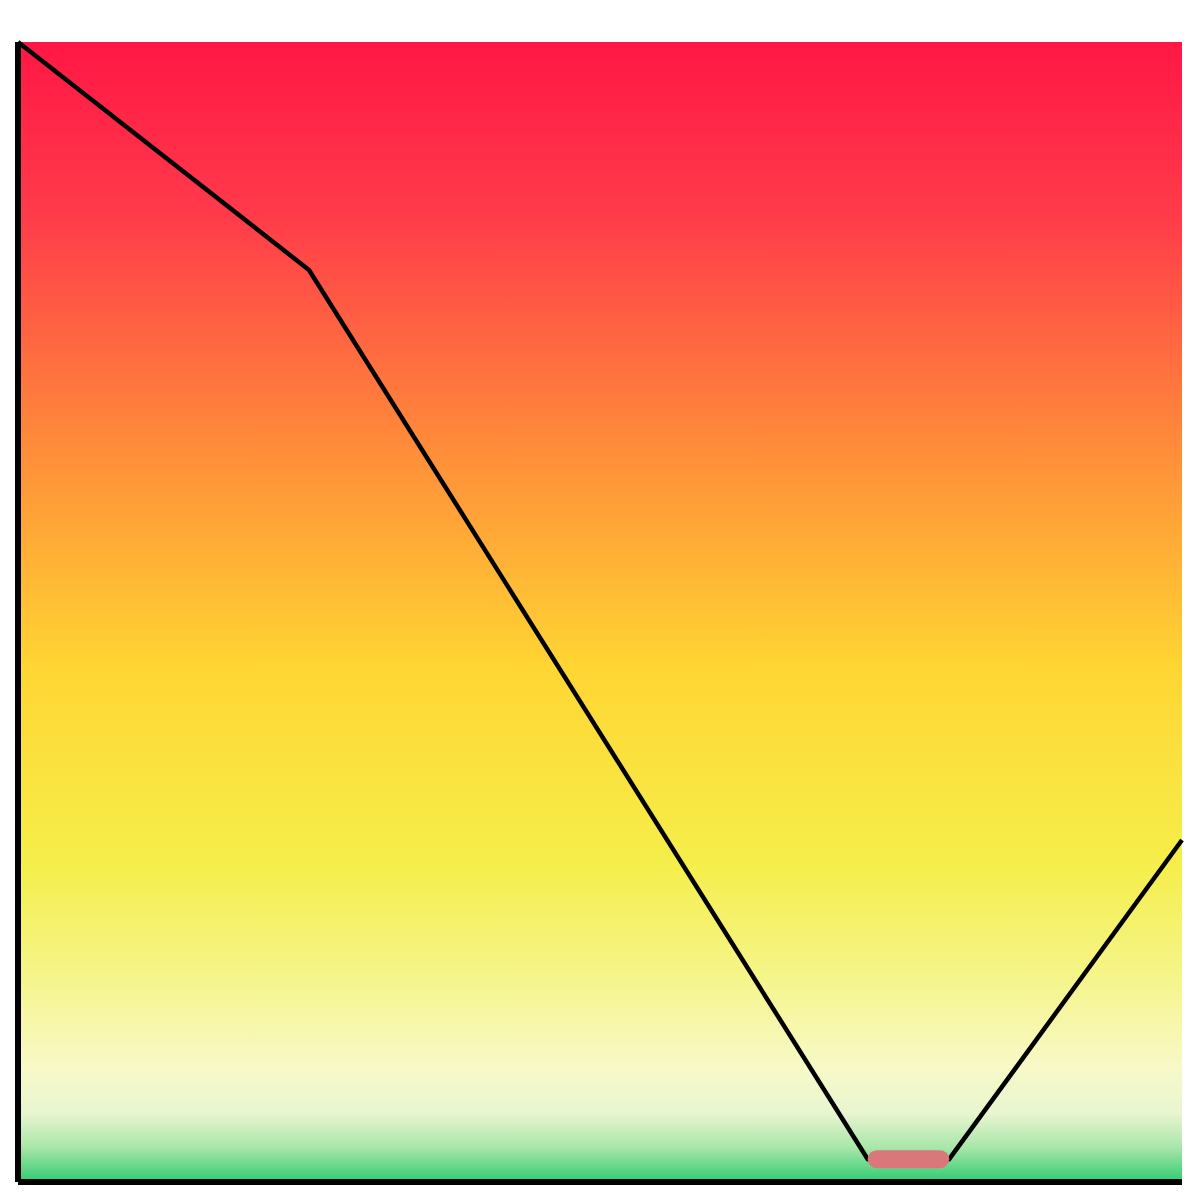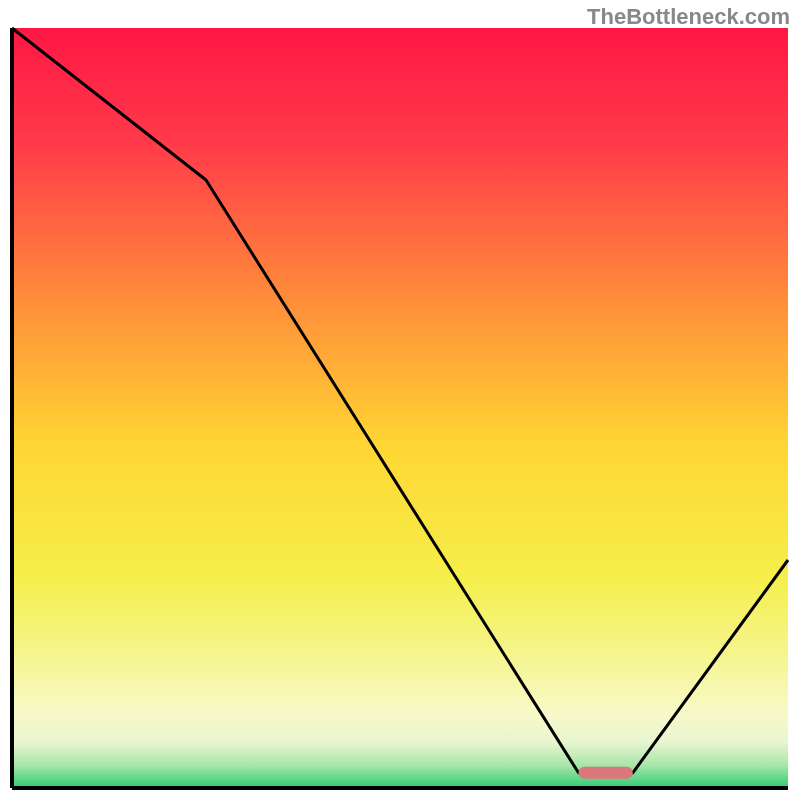--- a/index.html
+++ b/index.html
@@ -26,21 +26,20 @@
     z-index: 10;
   }
   svg {
     display: block;
   }
 </style>
 </head>
 <body>
 
 <div class="container">
-  <div class="watermark">TheBottleneck.com</div>
   <svg id="chart-svg" width="800" height="800">
     <defs>
       <linearGradient id="bg-grad" x1="0" y1="0" x2="0" y2="1">
           <stop offset="0%" stop-color="#ff1744"></stop>
           <stop offset="15%" stop-color="#ff3a4a"></stop>
           <stop offset="35%" stop-color="#ff8a3a"></stop>
           <stop offset="55%" stop-color="#ffd633"></stop>
           <stop offset="72%" stop-color="#f5ee4a"></stop>
           <stop offset="82%" stop-color="#f5f58a"></stop>
           <stop offset="90%" stop-color="#f8f9c8"></stop>

